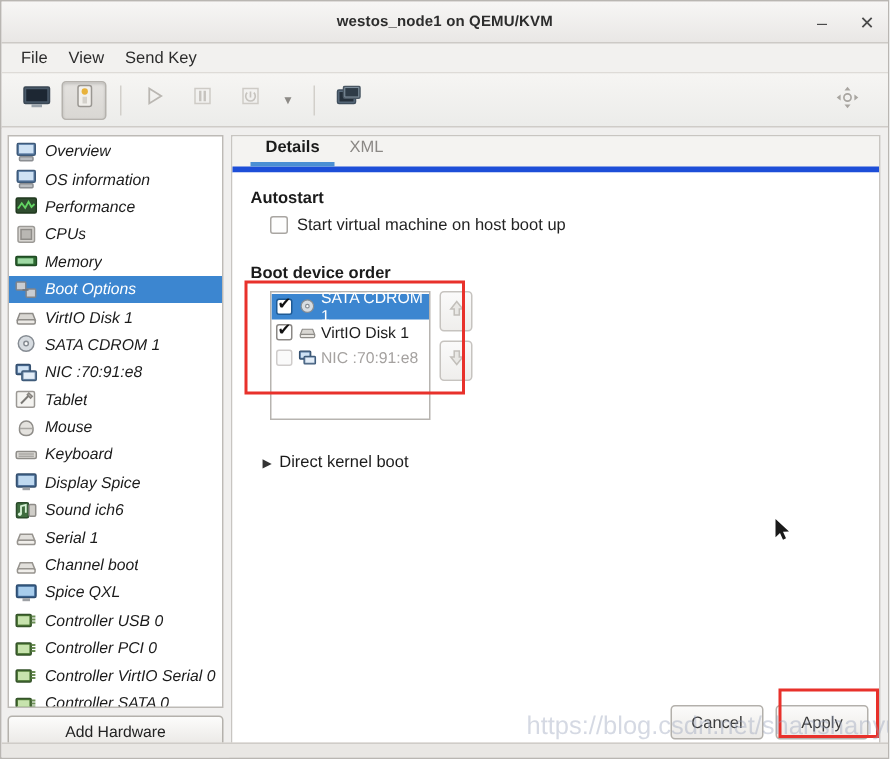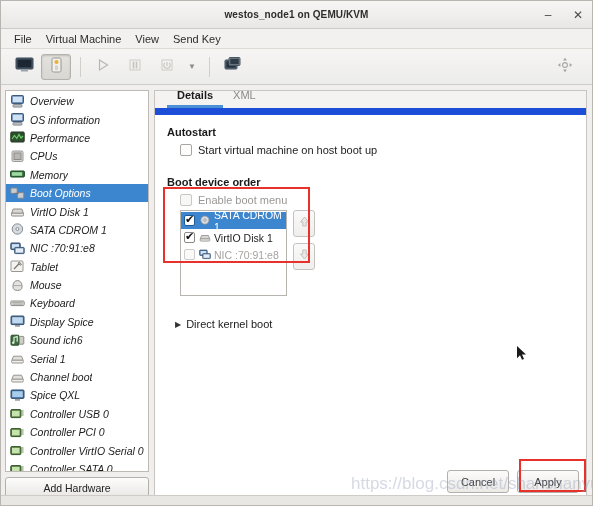--- a/index.html
+++ b/index.html
@@ -124,21 +124,21 @@
     background: #ffffff;
     border: 1px solid #c8c5c1;
     border-right: 1px solid #c8c5c1;
     margin: 4px 5px 5px 1px;
     position: relative;
     display: flex; flex-direction: column;
   }
   .tabs {
     height: 24px;
     background: #f4f3f1;
-    border-bottom: 7px solid #1d4ed8;
+    border-bottom: 4px solid #1d4ed8;
     display: flex; align-items: flex-end; padding-left: 12px;
   }
   .tab {
     font-size: 11px; color: #8b8885;
     padding: 3px 10px 4px 10px;
     border-bottom: 3px solid transparent;
   }
   .tab.active { color: #1b1b1b; font-weight: bold; border-bottom-color: #4b8fd4; }
 
   .content { flex: 1; padding: 11px 0 0 12px; position: relative; background: #fff; }
@@ -237,21 +237,20 @@
   <div class="titlebar">
     <div class="title">westos_node1 on QEMU/KVM</div>
     <div class="winbtns">
       <div class="winbtn">–</div>
       <div class="winbtn">✕</div>
     </div>
   </div>
 
   <div class="menubar">
     <div class="menuitem">File</div>
-    <div class="menuitem">Virtual Machine</div>
     <div class="menuitem">View</div>
     <div class="menuitem">Send Key</div>
   </div>
 
   <div class="toolbar">
     <div class="tbtn">
       <span>
         <svg width="19" height="15" viewBox="0 0 19 15">
           <rect x="1" y="1" width="17" height="11" rx="1" fill="#4a5a6a" stroke="#3a4754"></rect>
           <rect x="2.5" y="2.5" width="14" height="8" fill="#1d2733"></rect>
@@ -543,24 +542,20 @@
       <div class="content">
 
         <div class="sect-title">Autostart</div>
         <div class="chkrow">
           <div class="chk"></div>
           <div class="ctext">Start virtual machine on host boot up</div>
         </div>
 
         <div class="sect-title sect2">Boot device order</div>
 
-        <div class="chkrow">
-          <div class="chk dim"></div>
-          <div class="ctext dim">Enable boot menu</div>
-        </div>
 
         <div class="bootarea">
           <div class="bootlist" id="bootlist">
               <div class="bootrow sel">
                 <span class="bchk on"></span>
                 <span class="bicon"><svg width="12" height="11" viewBox="0 0 15 13">
                     <circle cx="7.4" cy="6" r="5.2" fill="#d7dce1" stroke="#868c93"></circle>
                     <circle cx="7.4" cy="6" r="1.5" fill="#fbfbfb" stroke="#868c93"></circle>
                   </svg></span>
                 <span>SATA CDROM 1</span>

